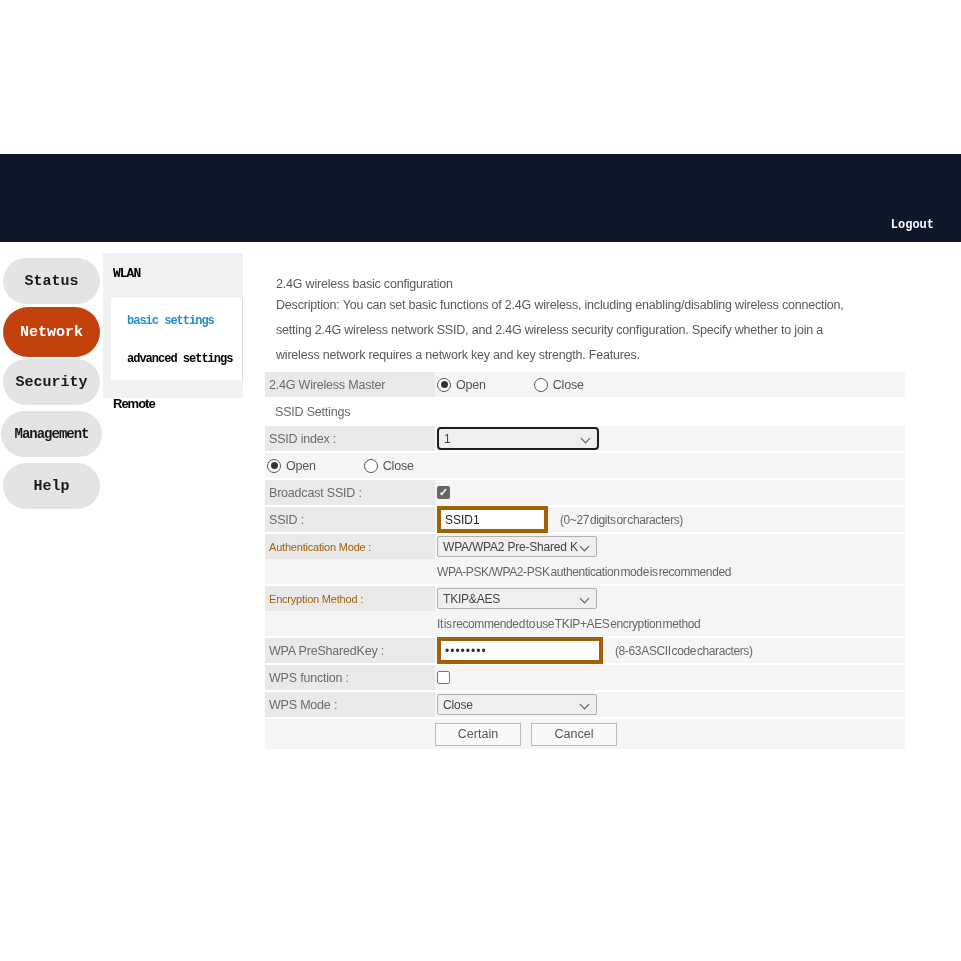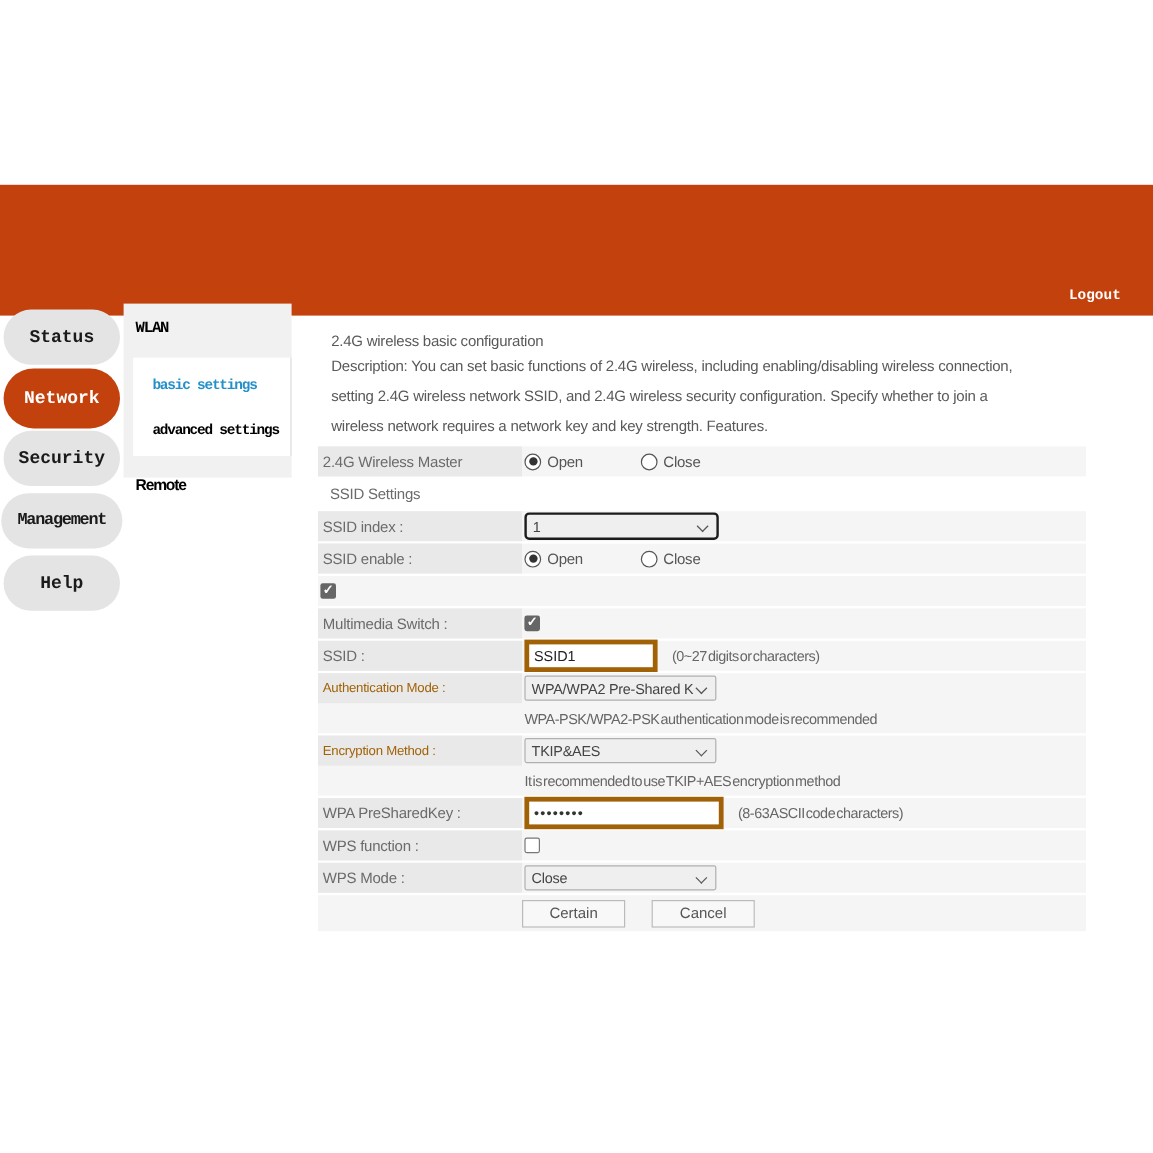--- a/index.html
+++ b/index.html
@@ -1,21 +1,21 @@
 <!DOCTYPE html>
 <html><head>
 <meta charset="utf-8">
 <style>
   html,body{margin:0;padding:0;}
   body{
     width:961px;height:961px;position:relative;overflow:hidden;
     background:#ffffff;font-family:"Liberation Sans",sans-serif;
   }
   
-  .topbar{position:absolute;left:0;top:154px;width:961px;height:109px;background:#c2410c;}
+  .topbar{position:absolute;left:0;top:154px;width:961px;height:88px;background:#0f172a;}
   .logout{
     position:absolute;right:27px;bottom:10px;color:#ffffff;
     font-family:"Liberation Mono",monospace;font-weight:bold;font-size:12px;
     letter-spacing:0px;cursor:pointer;
   }
   
   .pill{
     position:absolute;left:3px;width:97px;height:46px;border-radius:25px;
     background:#e4e4e4;display:flex;align-items:center;justify-content:center;
     font-family:"Liberation Mono",monospace;font-weight:bold;font-size:15px;color:#1a1a1a;
@@ -125,21 +125,21 @@
   .pwd-input{width:150px;letter-spacing:1px;font-size:12px;color:#333;}
   .hint{font-size:12px;color:#666;margin-left:12px;letter-spacing:-0.4px;word-spacing:-2px;white-space:nowrap;}
   
   .btn-row{
     height:30px;background:#f5f5f5;display:flex;align-items:center;padding-left:170px;
   }
   .btn{
     width:84px;height:21px;background:#f8f8f8;border:1px solid #bbb;color:#555;
     font-size:12.5px;display:flex;align-items:center;justify-content:center;cursor:pointer;
   }
-  .btn+.btn{margin-left:22px;}
+  .btn+.btn{margin-left:10px;}
 </style>
 </head>
 <body>
 
 <div class="topbar">
   <span class="logout">Logout</span>
 </div>
 
 <div class="pill pill-status">
   <span>Status</span>
@@ -192,41 +192,35 @@
       <div class="label">SSID index :</div>
       <div class="value">
         <div class="select focused">
           <span class="sel-value">1</span>
           <span class="chev"></span>
         </div>
       </div>
     </div>
 
     <div class="row">
-      <div class="label">SSID enable :</div>
       <div class="value">
         <span class="radio checked"></span>
         <span class="radio-label">Open</span>
         <span class="radio radio-opt2"></span>
         <span class="radio-label">Close</span>
       </div>
     </div>
 
     <div class="row">
+      <div class="label">Broadcast SSID :</div>
       <div class="value">
         <span class="cb checked"></span>
       </div>
     </div>
 
-    <div class="row">
-      <div class="label">Multimedia Switch :</div>
-      <div class="value">
-        <span class="cb checked"></span>
-      </div>
-    </div>
 
     <div class="row">
       <div class="label">SSID :</div>
       <div class="value">
         <input class="text-input ssid-input" type="text" value="SSID1" style="">
         <span class="hint">(0~27 digits or characters)</span>
       </div>
     </div>
 
     <div class="row double">

